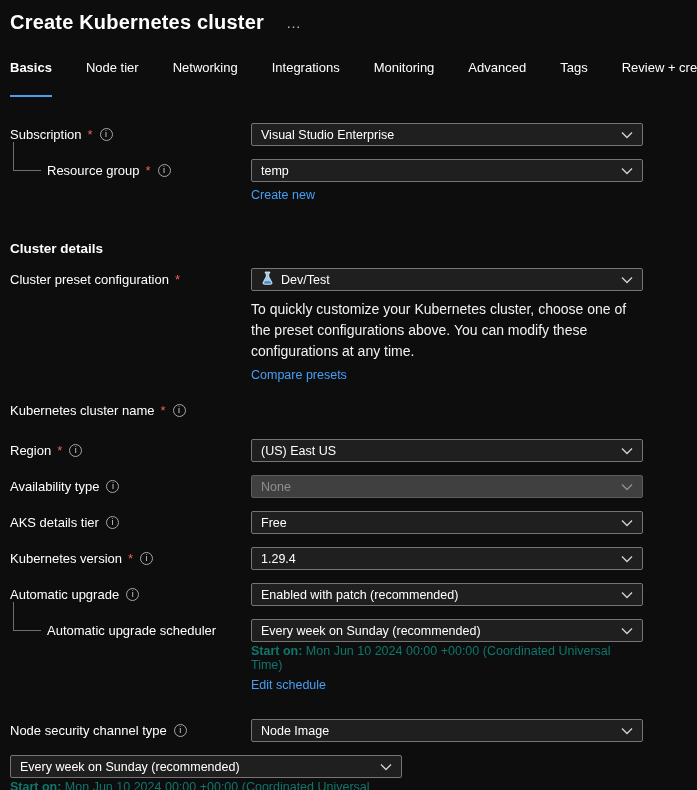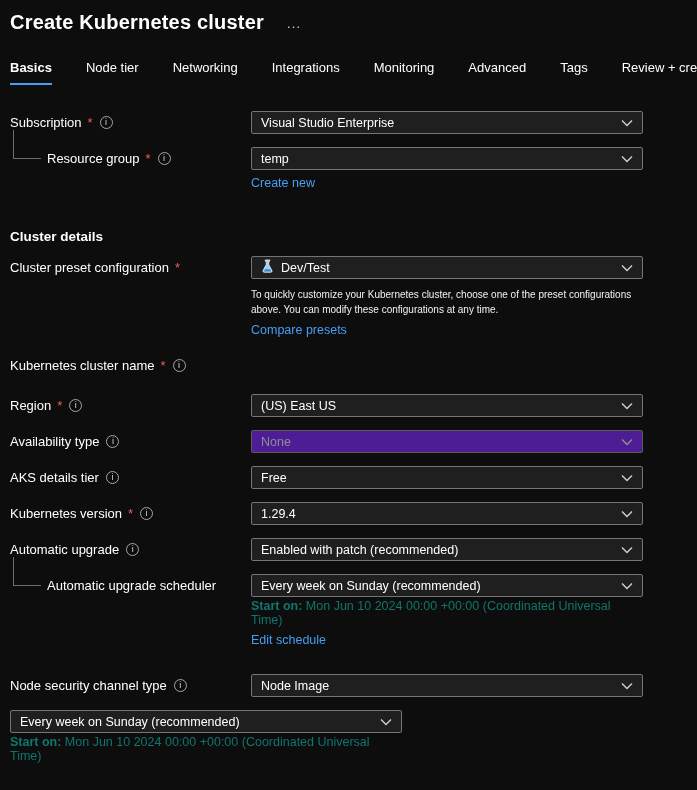--- a/index.html
+++ b/index.html
@@ -10,49 +10,49 @@
     font-family: "Liberation Sans", sans-serif;
     padding: 8px 0 0 10px;
     position: relative;
   }
   
   .hdr { display: flex; align-items: center; }
   .hdr h1 { font-size: 20px; font-weight: 700; line-height: 28px; letter-spacing: .2px; }
   .more-btn { margin-left: 18px; color: #b9b9b9; font-size: 15px; letter-spacing: 2px; cursor: pointer; padding: 0 4px; }
   
   .tabs { display: flex; gap: 34px; margin-top: 24px; white-space: nowrap; }
-  .tab { font-size: 13px; color: #ffffff; padding-bottom: 8px; cursor: pointer; }
+  .tab { font-size: 13px; color: #ffffff; padding-bottom: 20px; cursor: pointer; }
   .tab.active { font-weight: 700; border-bottom: 2px solid #479ef5; }
   
   .form { margin-top: 26px; }
   .row { display: flex; align-items: flex-start; margin-bottom: 13px; }
   .row.gap-top { margin-top: 26px; }
   .label-col { width: 241px; flex: none; display: flex; align-items: center; gap: 5px; min-height: 23px; font-size: 13px; position: relative; }
   .label-col.indent { padding-left: 37px; }
   .connector { position: absolute; left: 3px; top: -17px; width: 28px; height: 29px; border-left: 1px solid #6e6e6e; border-bottom: 1px solid #6e6e6e; }
   .req { color: #f15d5d; margin-left: 1px; }
   .info { width: 13px; height: 13px; flex: none; border: 1px solid #a6a6a6; border-radius: 50%; font-size: 9px; line-height: 11px; text-align: center; color: #d6d6d6; cursor: default; margin-left: 2px; }
   .field-col { width: 392px; flex: none; position: relative; }
   .select {
     height: 23px; display: flex; align-items: center; justify-content: space-between;
     background: #1f1f1f; border: 1px solid #757575; border-radius: 2px;
     padding: 0 9px; font-size: 12.5px; color: #ffffff; cursor: pointer;
   }
   .select .left { display: flex; align-items: center; gap: 7px; overflow: hidden; }
-  .select.disabled { color: #8f8f8f; background: #4c1d95; border-color: #5c5c5c; cursor: default; }
+  .select.disabled { color: #8f8f8f; background: #404040; border-color: #5c5c5c; cursor: default; }
   .chev { display: flex; align-items: center; }
   .textbox {
     height: 27px; display: flex; align-items: center;
     background: #141414; border: 2px solid #4797f3; border-radius: 2px;
     padding: 0 8px; font-size: 12.5px; color: #ffffff;
   }
   .caret { display: inline-block; width: 1px; height: 14px; background: #ffffff; margin-left: 1px; }
   .link { color: #479ef5; font-size: 12.5px; text-decoration: none; display: inline-block; cursor: pointer; }
   .link.mt { margin-top: 6px; }
-  .desc { font-size: 10px; line-height: 1.5; color: #f2f2f2; margin-top: 8px; }
+  .desc { font-size: 14px; line-height: 1.5; color: #f2f2f2; margin-top: 8px; }
   .section-h { font-size: 13.5px; font-weight: 700; margin: 38px 0 12px 0; }
   .startline { margin-top: 2px; font-size: 12.5px; color: #0f766e; }
   .startline .b { font-weight: 700; }
   .annotation-arrow { position: absolute; left: -56px; top: 0px; }
 </style>
 </head>
 <body>
 
 <div class="hdr">
   <h1>Create Kubernetes cluster</h1>

